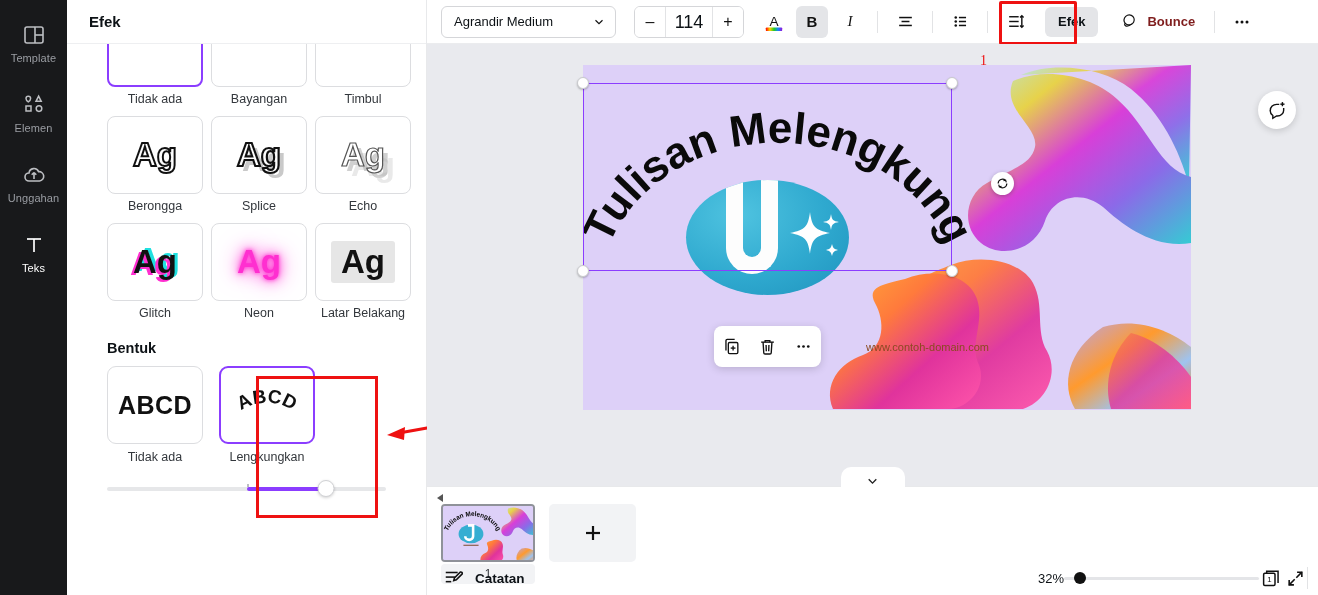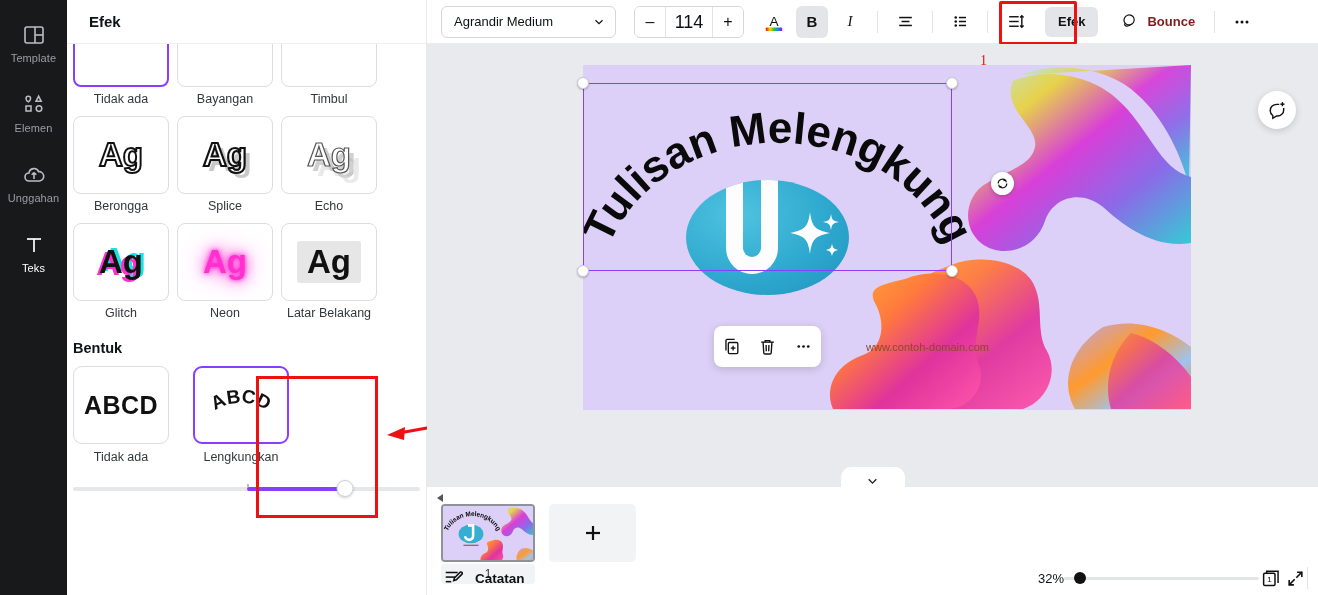--- a/index.html
+++ b/index.html
@@ -38,21 +38,21 @@
     background: #fff; position: relative; flex: none;
     border-right: 1px solid #e8e9eb;
   }
   .panel-head {
     height: 44px; display: flex; align-items: center;
     padding: 0 22px; border-bottom: 1px solid #eeeff1;
   }
   .panel-head h2 { font-size: 15px; font-weight: 700; color: #0d1216; }
   .panel-body {
     position: absolute; top: 44px; left: 0; right: 0; bottom: 0;
-    overflow: hidden; padding: 0 6px;
+    overflow: hidden; padding: 0 40px;
   }
   .fx-grid {
     display: grid; grid-template-columns: repeat(3, 96px);
     gap: 0 8px; margin-top: -35px;
   }
   .fx-cell { width: 96px; margin-bottom: 10px; cursor: pointer; }
   .fx-thumb {
     width: 96px; height: 78px; border-radius: 8px;
     border: 1px solid #dcdde0; background: #fff;
     display: flex; align-items: center; justify-content: center;
@@ -63,21 +63,21 @@
   .ag { font-size: 33px; font-weight: 700; color: #111; font-family: "Liberation Sans", sans-serif; }
   .ag-hollow { color: transparent; -webkit-text-stroke: 2px #111; }
   .ag-splice { color: #fff; -webkit-text-stroke: 2.2px #111; text-shadow: 5px 5px 0 #c9c9c9; }
   .ag-echo { color: #fff; -webkit-text-stroke: 1.2px #555; text-shadow: 5px 5px 0 rgba(170,170,170,.55), 10px 10px 0 rgba(200,200,200,.4); }
   .ag-glitch { color: #111; text-shadow: -3px 2px 0 #ff2fd0, 3px -2px 0 #1fe0e0; }
   .ag-neon { color: #ff2fd0; text-shadow: 0 0 4px #ff2fd0, 0 0 12px #ff2fd0, 0 0 24px #ff56dd; }
   .ag-bg { color: #111; background: #e6e6e6; padding: 2px 10px; border-radius: 3px; }
 
   .sec-title { font-size: 14.5px; font-weight: 700; color: #0d1216; margin: 10px 0 10px; }
 
-  .shape-grid { display: grid; grid-template-columns: repeat(3, 96px); gap: 0 24px; }
+  .shape-grid { display: grid; grid-template-columns: repeat(3, 96px); gap: 0 16px; }
   .shape-cell { width: 96px; cursor: pointer; }
   .shape-thumb {
     width: 96px; height: 78px; border-radius: 9px;
     border: 1px solid #dcdde0; background: #fff;
     display: flex; align-items: center; justify-content: center;
   }
   .shape-cell.sel .shape-thumb { border: 2px solid #8b3dff; }
   .shape-name { font-size: 12.5px; color: #33373c; text-align: center; margin-top: 6px; }
   .abcd { font-size: 25px; font-weight: 700; color: #111; letter-spacing: .5px; }
 

